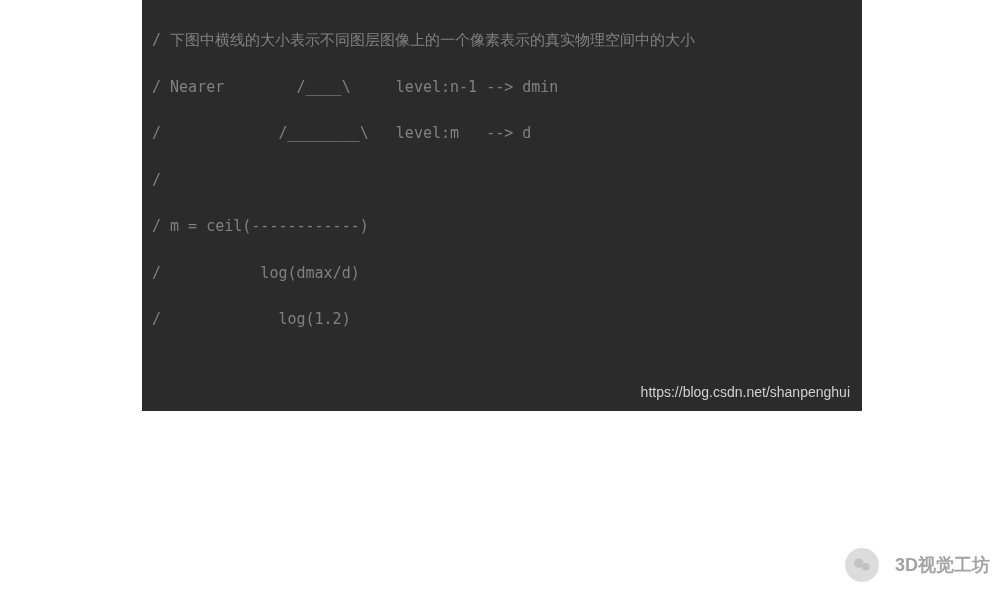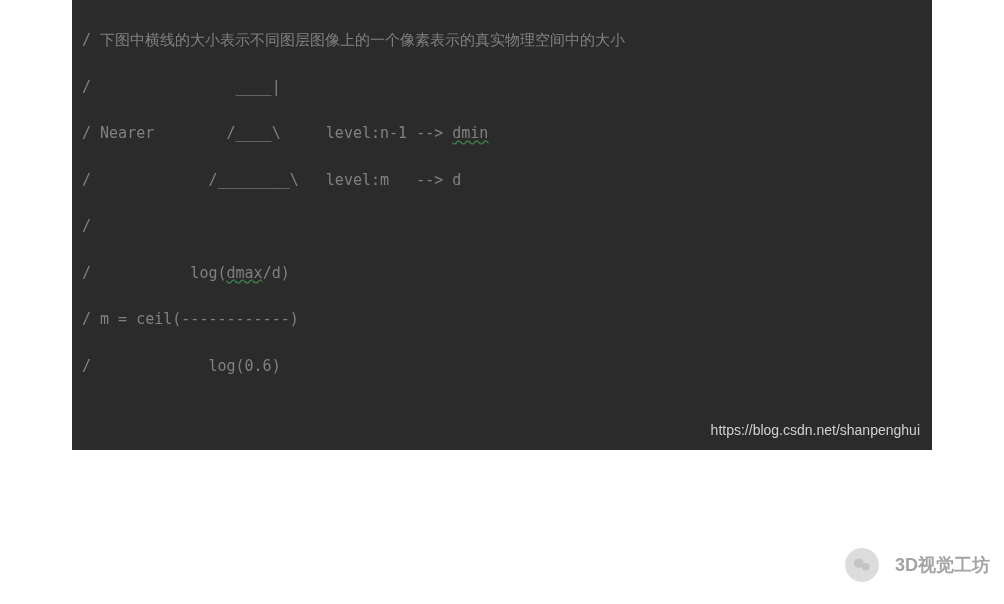--- a/index.html
+++ b/index.html
@@ -9,33 +9,33 @@
     width: 1004px;
     height: 604px;
     background: #fff;
     font-family: Arial, "Microsoft YaHei", sans-serif;
     position: relative;
     overflow: hidden;
   }
   .code-block {
     margin: 0 auto;
     margin-top: 0;
-    width: 860px;
+    width: 720px;
     background: #2b2b2b;
     color: #8a8a8a;
     font-family: "Consolas", "Menlo", monospace;
     font-size: 15px;
     line-height: 1.55;
-    padding: 6px 10px 2px 10px;
+    padding: 6px 10px 10px 10px;
     position: relative;
     white-space: pre;
   }
   .code-block .line { display: block; }
   .hl-comment { color: #808080; }
-  .underline { text-decoration: underline; text-decoration-style: wavy; text-decoration-color: #3a7a4a; }
+  .underline { text-decoration-style: wavy; text-decoration-color: #3a7a4a; }
   .watermark-url {
     position: absolute;
     right: 12px;
     bottom: 8px;
     color: #d0d0d0;
     font-size: 14px;
     font-family: Arial, sans-serif;
     white-space: nowrap;
   }
   .code-wrap { padding: 0 72px 0 72px; }
@@ -60,27 +60,26 @@
     font-size: 20px;
     color: #bbb;
   }
 </style>
 </head>
 <body>
 
 <div class="code-wrap">
   <div class="code-block">
 <span class="line hl-comment">/ 下图中横线的大小表示不同图层图像上的一个像素表示的真实物理空间中的大小</span>
-<span class="line hl-comment">/                ____|</span>
 <span class="line hl-comment">/ Nearer        /____\     level:n-1 --&gt; <span class="underline">dmin</span></span>
 <span class="line hl-comment">/             /________\   level:m   --&gt; d</span>
 <span class="line hl-comment">/</span>
+<span class="line hl-comment">/ m = ceil(------------)</span>
 <span class="line hl-comment">/           log(<span class="underline">dmax</span>/d)</span>
-<span class="line hl-comment">/ m = ceil(------------)</span>
-<span class="line hl-comment">/             log(0.6)</span>
+<span class="line hl-comment">/             log(1.2)</span>
     <span class="watermark-url">https://blog.csdn.net/shanpenghui</span>
   </div>
 </div>
 
 <div class="wm">
   <span class="circle">
     <svg viewBox="0 0 24 24" width="22" height="22" fill="#bdbdbd">
         <circle cx="8.5" cy="10" r="5.2"></circle>
         <circle cx="16" cy="14" r="4.2"></circle>
       </svg>

